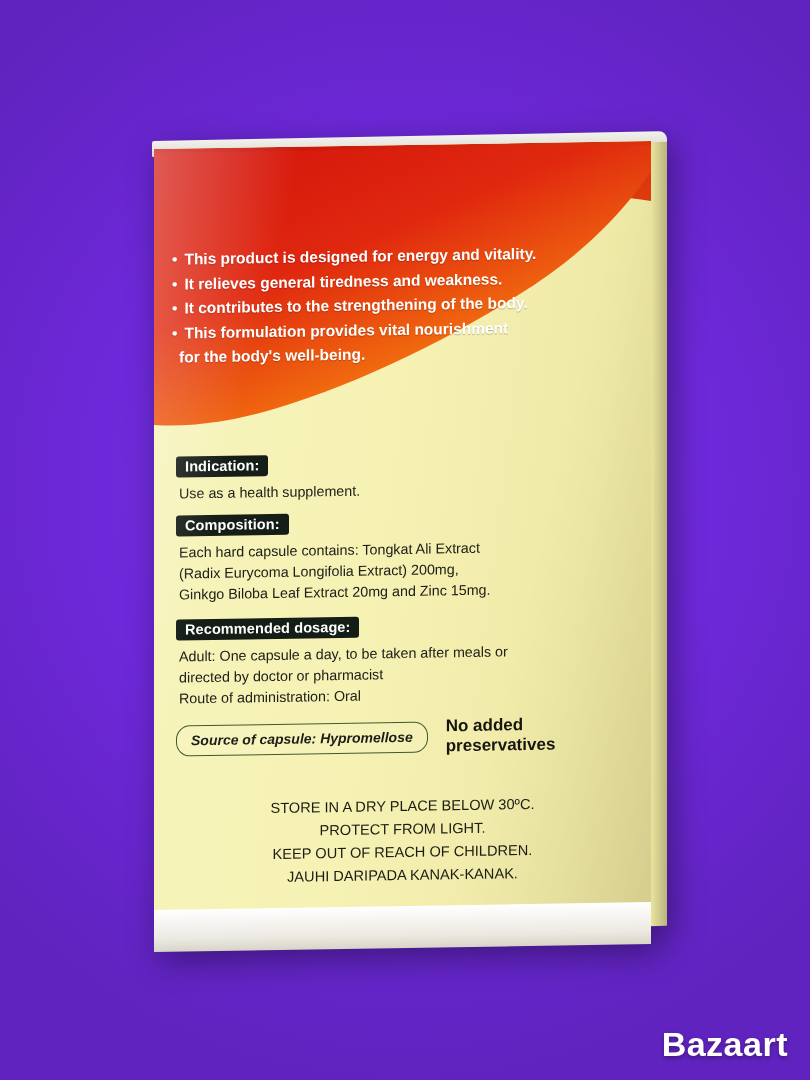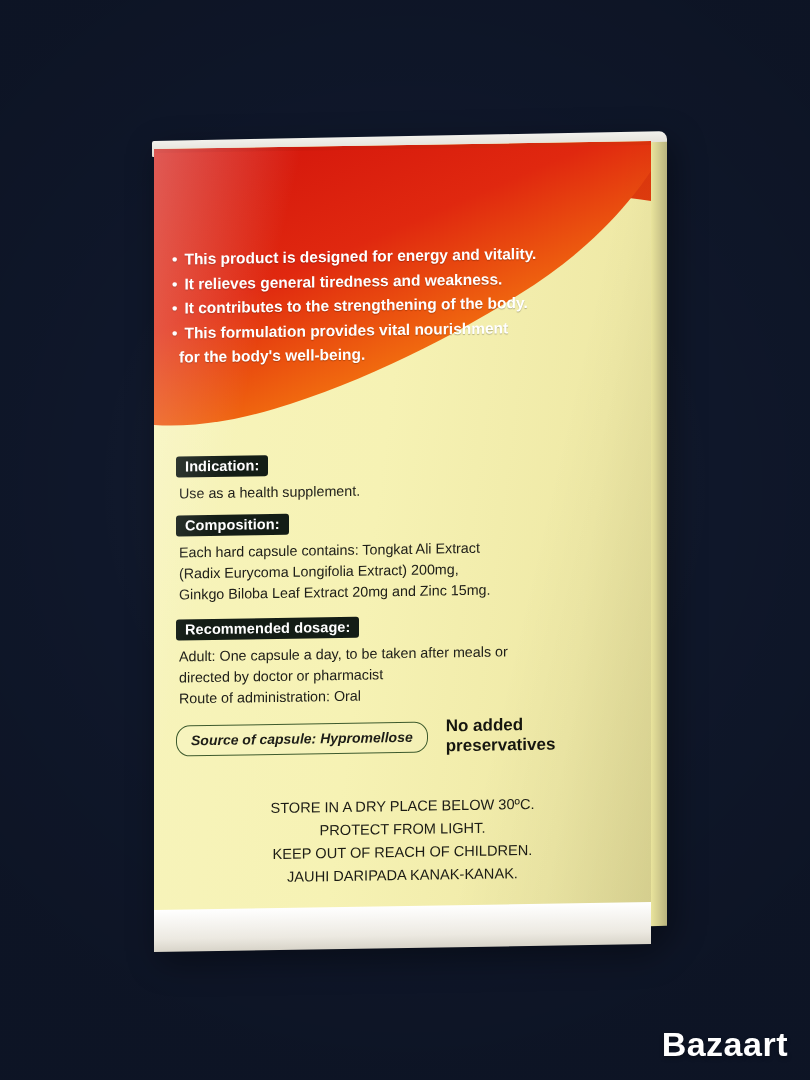--- a/index.html
+++ b/index.html
@@ -12,21 +12,21 @@
     background: #5a51a8;
     font-family: "Liberation Sans", sans-serif;
     overflow: hidden;
     position: relative;
   }
 
   
   #scene {
     position: absolute;
     inset: 0;
-    background: #0f172a;
+    background: #6d28d9;
   }
   
   #backdrop-shade {
     position: absolute;
     inset: 0;
     background:
       radial-gradient(ellipse 70% 55% at 50% 45%, rgba(255,255,255,0.06) 0%, rgba(0,0,0,0.0) 55%, rgba(0,0,0,0.12) 100%);
     pointer-events: none;
   }
 

